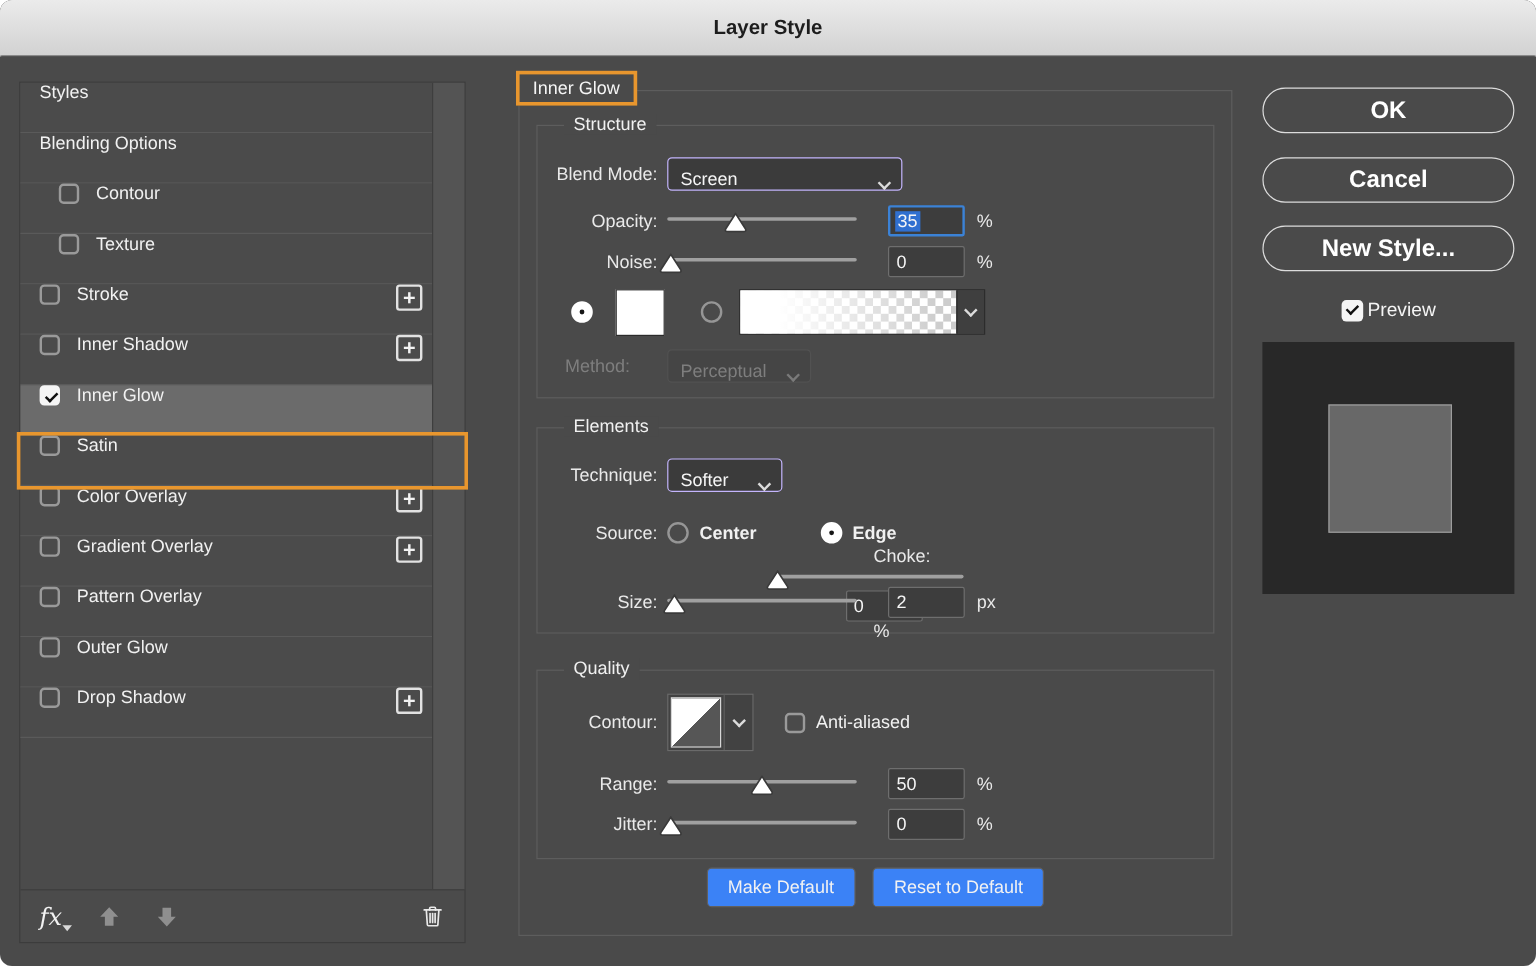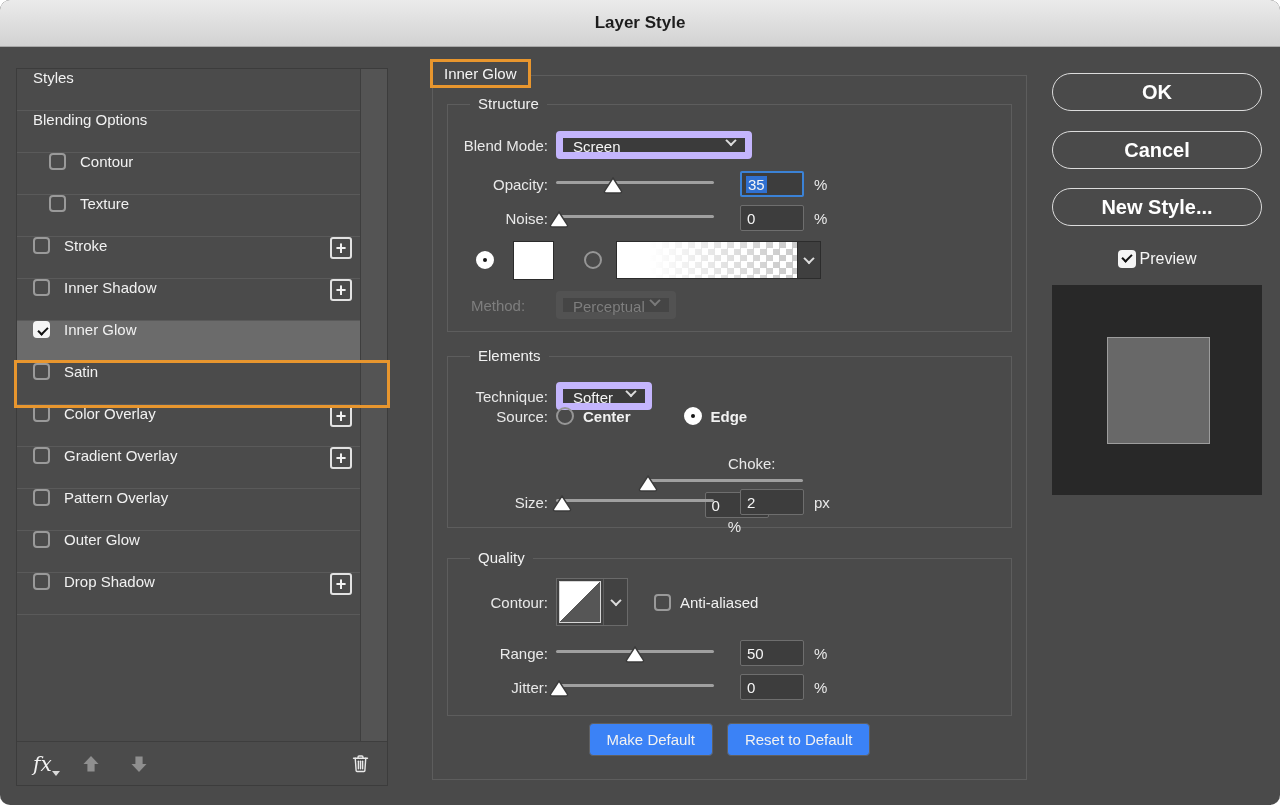--- a/index.html
+++ b/index.html
@@ -61,22 +61,22 @@
     border:3px solid var(--accent); padding:3px 11px; color:#f5f5f5; font-size:15px;
     z-index:3; }
   .fieldset { position:absolute; left:14px; width:565px; border:1px solid #5d5d5d; }
   .legend { position:absolute; top:-10px; left:22px; background:#4a4a4a;
     padding:0 8px; color:#f1f1f1; font-size:15px; }
   .frow { position:absolute; left:0; right:0; display:flex; align-items:center; }
   .flabel { width:100px; flex:0 0 auto; text-align:right; color:#e9e9e9;
     font-size:15px; margin-right:8px; white-space:nowrap; }
   .flabel.dim { color:#7e7e7e;text-align:center; }
 
-  .dd { height:28px; background:#3b3b3b; border:7px solid #c4b5fd; border-radius:4px;
-    display:flex; align-items:flex-start; padding:0 10px; color:#f5f5f5; font-size:15px; }
+  .dd { height:28px; background:#3b3b3b; border:1px solid #c4b5fd; border-radius:4px;
+    display:flex; align-items:flex-end; padding:0 10px; color:#f5f5f5; font-size:15px; }
   .dd .chev { margin-left:auto; }
   .dd.w196 { width:196px; } .dd.w96 { width:96px; }
   .dd.disabled { background:#454545; border-color:#525252; color:#7e7e7e; }
   .chev { width:8px; height:8px; border-right:2px solid #dcdcdc;
     border-bottom:2px solid #dcdcdc; transform:rotate(45deg) translate(-1px,-1px);
     flex:0 0 auto; }
   .chev.dim { border-color:#7a7a7a; }
 
   .slider { position:relative; width:158px; height:20px; flex:0 0 auto; }
   .track { position:absolute; left:0; right:0; top:7px; height:3px;
@@ -323,21 +323,21 @@
         <span class="legend">Elements</span>
 
         <div class="frow" style="top:25px; height:28px;">
           <span class="flabel">Technique:</span>
           <div class="dd w96">
             <span>Softer</span>
             <span class="chev"></span>
           </div>
         </div>
 
-        <div class="frow" style="top:48px; height:22px;">
+        <div class="frow" style="top:76px; height:22px;">
           <span class="flabel">Source:</span>
           <span class="radio"></span>
           <span class="radio-lab">Center</span>
           <span class="radio on" style="margin-left:53px;"></span>
           <span class="radio-lab">Edge</span>
         </div>
 
         <div class="frow" style="top:98px; height:26px;flex-direction:column;">
           <span class="flabel">Choke:</span>
           <div class="slider-wrap">

